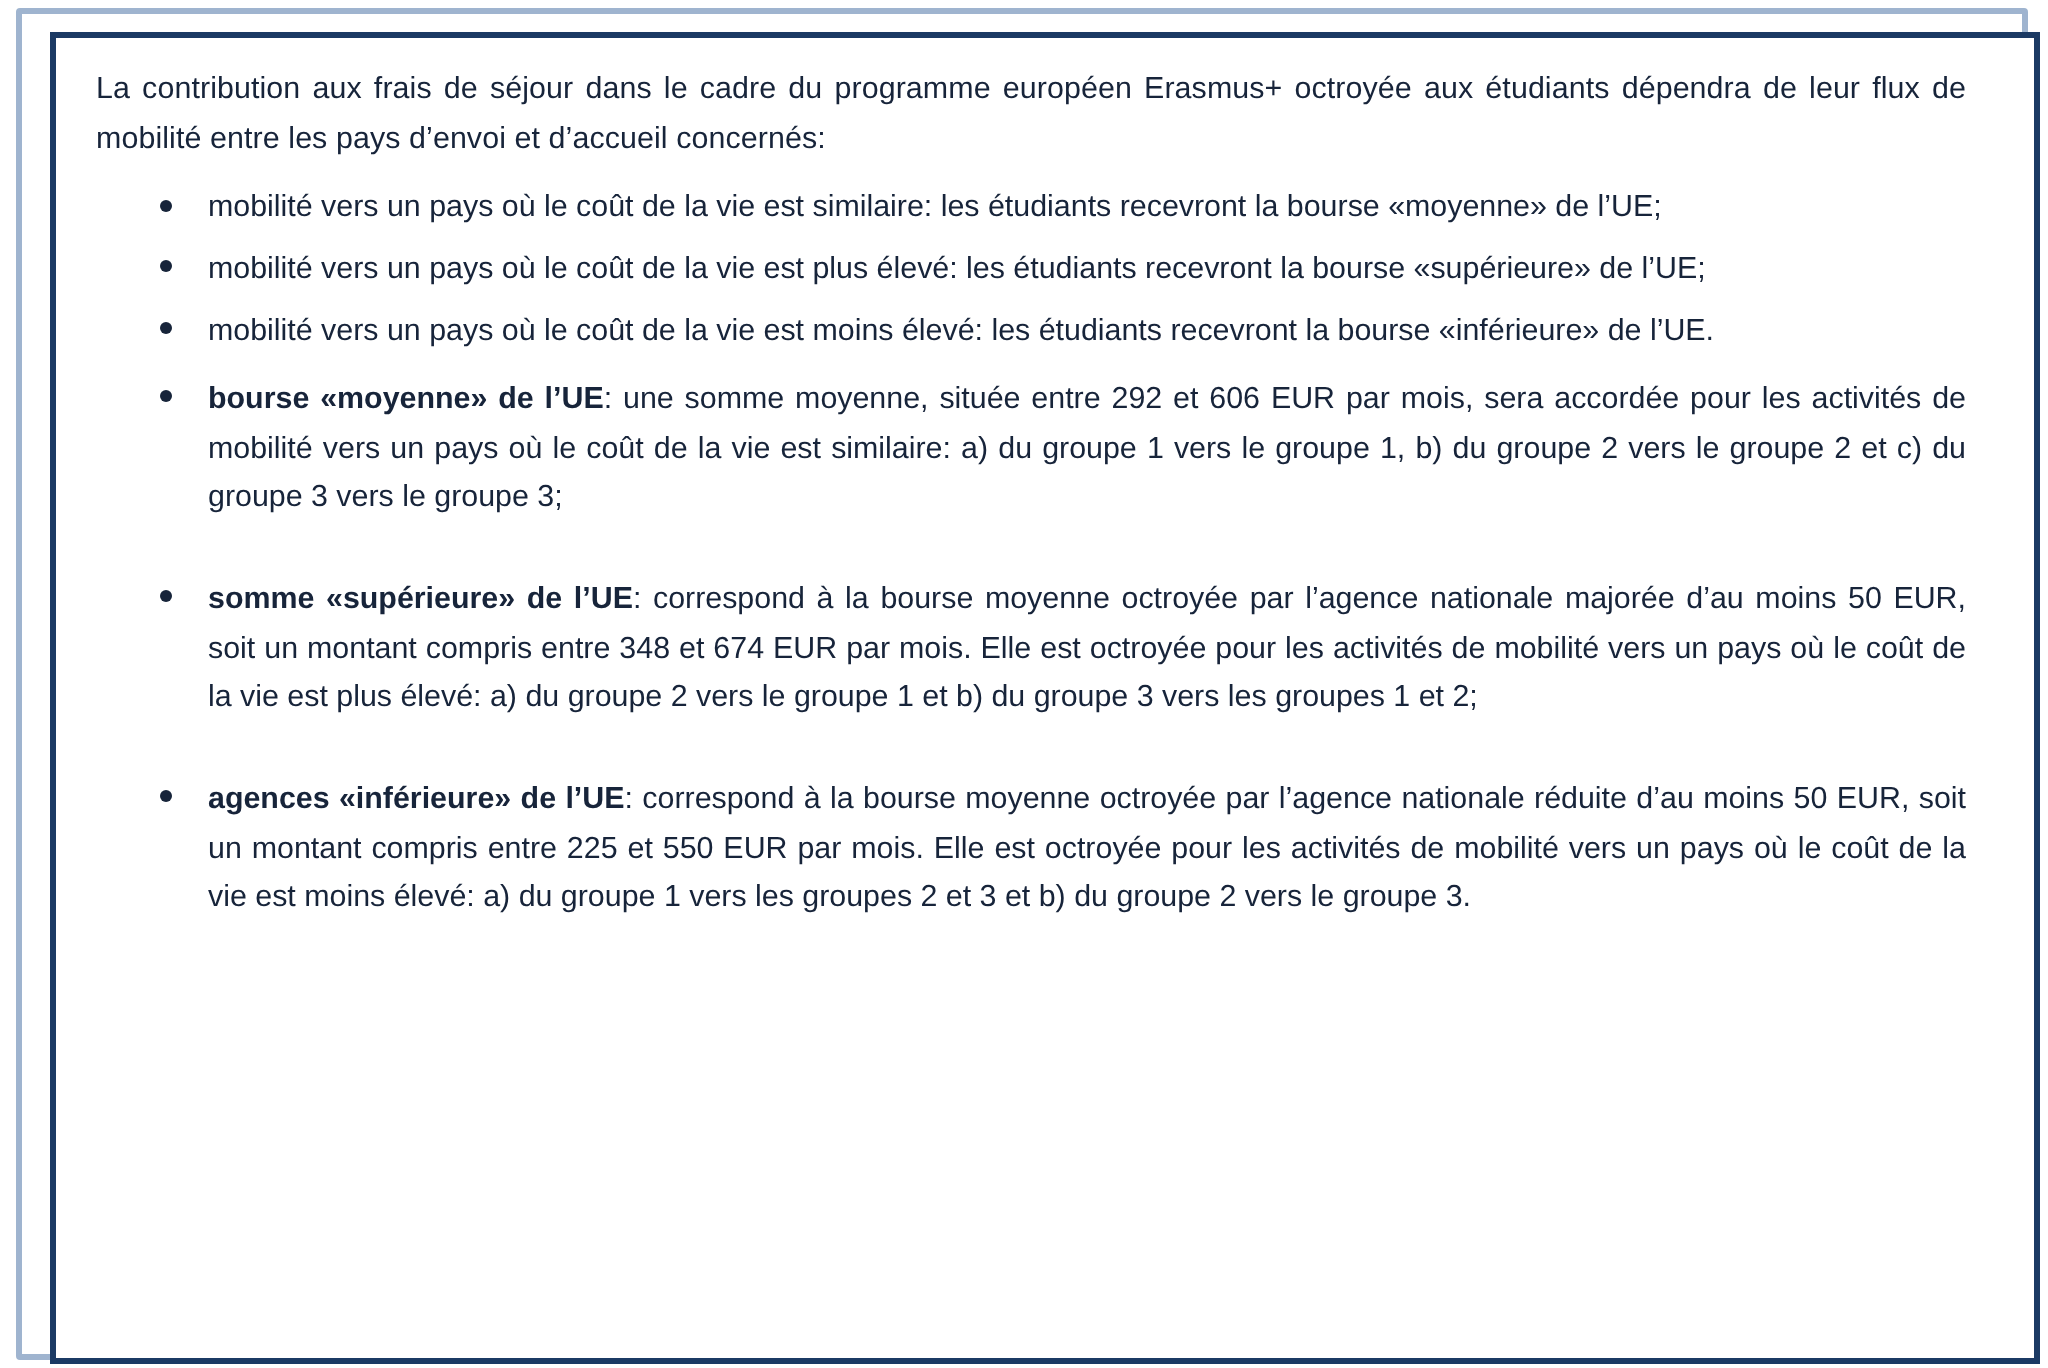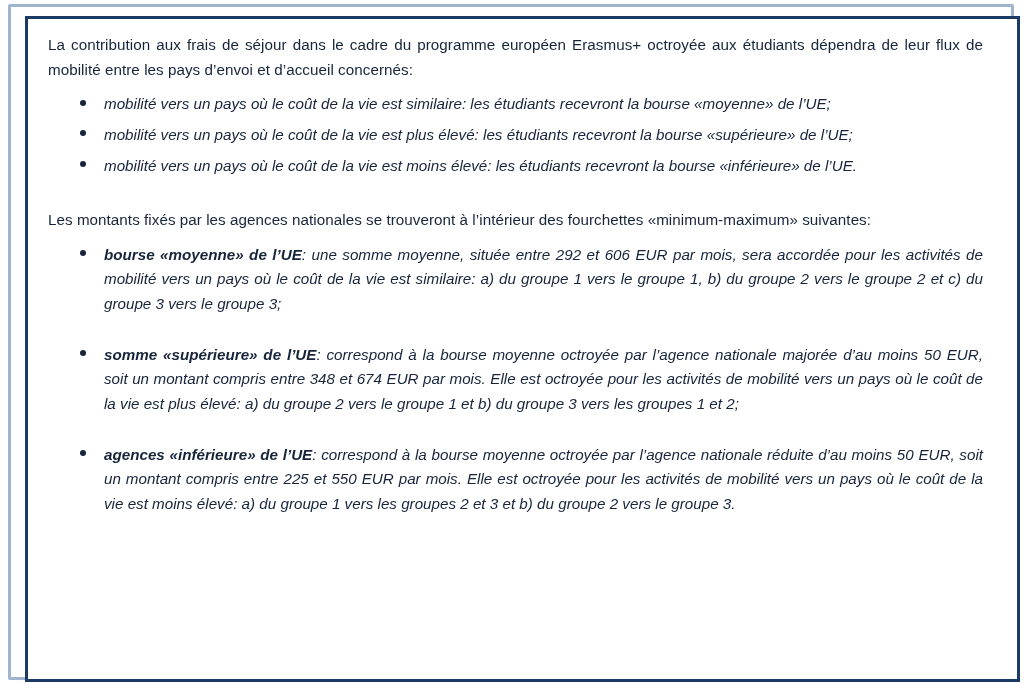--- a/index.html
+++ b/index.html
@@ -74,21 +74,20 @@
   ul.blist.loose li {
     margin-bottom: 26px;
   }
   ul.blist li {
     position: relative;
     padding-left: 56px;
     font-size: 15.2px;
     line-height: 1.62;
     text-align: justify;
     color: #17243a;
-    font-style: italic;
   }
   ul.blist li .bullet {
     position: absolute;
     left: 32px;
     top: 0.48em;
     width: 6px;
     height: 6px;
     background: #17243a;
     border-radius: 50%;
   }
@@ -114,21 +113,20 @@
           <li>
             <span class="bullet"></span>
             <span>mobilité vers un pays où le coût de la vie est plus élevé: les étudiants recevront la bourse «supérieure» de l’UE;</span>
           </li>
           <li>
             <span class="bullet"></span>
             <span>mobilité vers un pays où le coût de la vie est moins élevé: les étudiants recevront la bourse «inférieure» de l’UE.</span>
           </li>
         </ul>
 
-        <p class="intro second">Les montants fixés par les agences nationales se trouveront à l’intérieur des fourchettes «minimum-maximum» suivantes:</p>
 
         <ul class="blist loose">
           <li>
             <span class="bullet"></span>
             <span class="b">bourse «moyenne» de l’UE</span><span>: une somme moyenne, située entre 292 et 606 EUR par mois, sera accordée pour les activités de mobilité vers un pays où le coût de la vie est similaire: a) du groupe 1 vers le groupe 1, b) du groupe 2 vers le groupe 2 et c) du groupe 3 vers le groupe 3;</span>
           </li>
           <li>
             <span class="bullet"></span>
             <span class="b">somme «supérieure» de l’UE</span><span>: correspond à la bourse moyenne octroyée par l’agence nationale majorée d’au moins 50 EUR, soit un montant compris entre 348 et 674 EUR par mois. Elle est octroyée pour les activités de mobilité vers un pays où le coût de la vie est plus élevé: a) du groupe 2 vers le groupe 1 et b) du groupe 3 vers les groupes 1 et 2;</span>
           </li>

